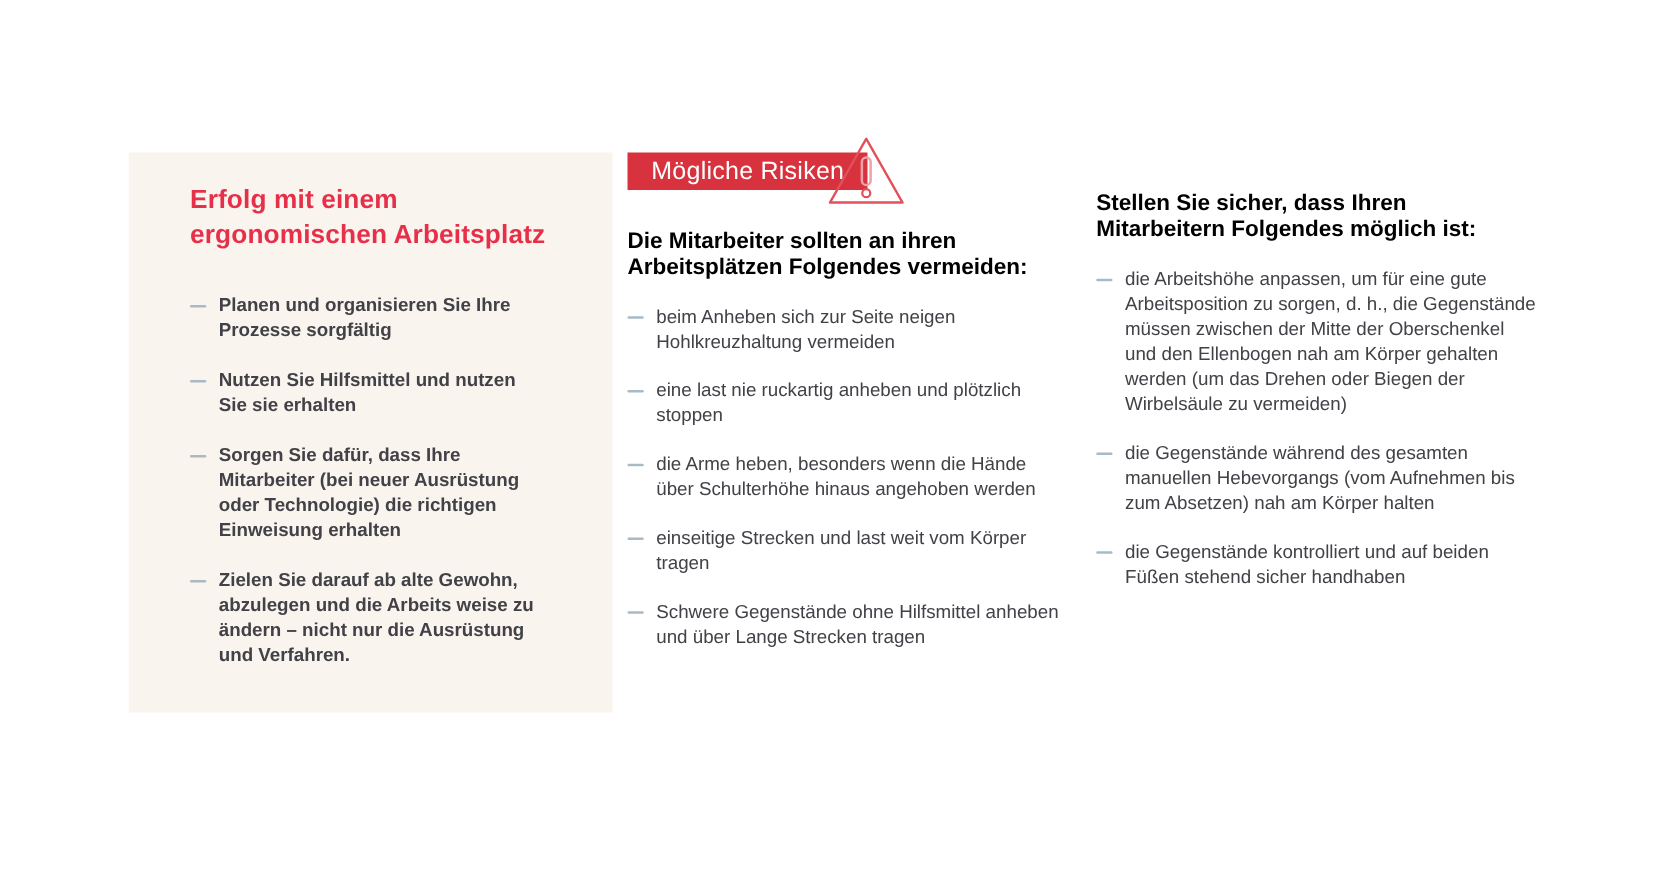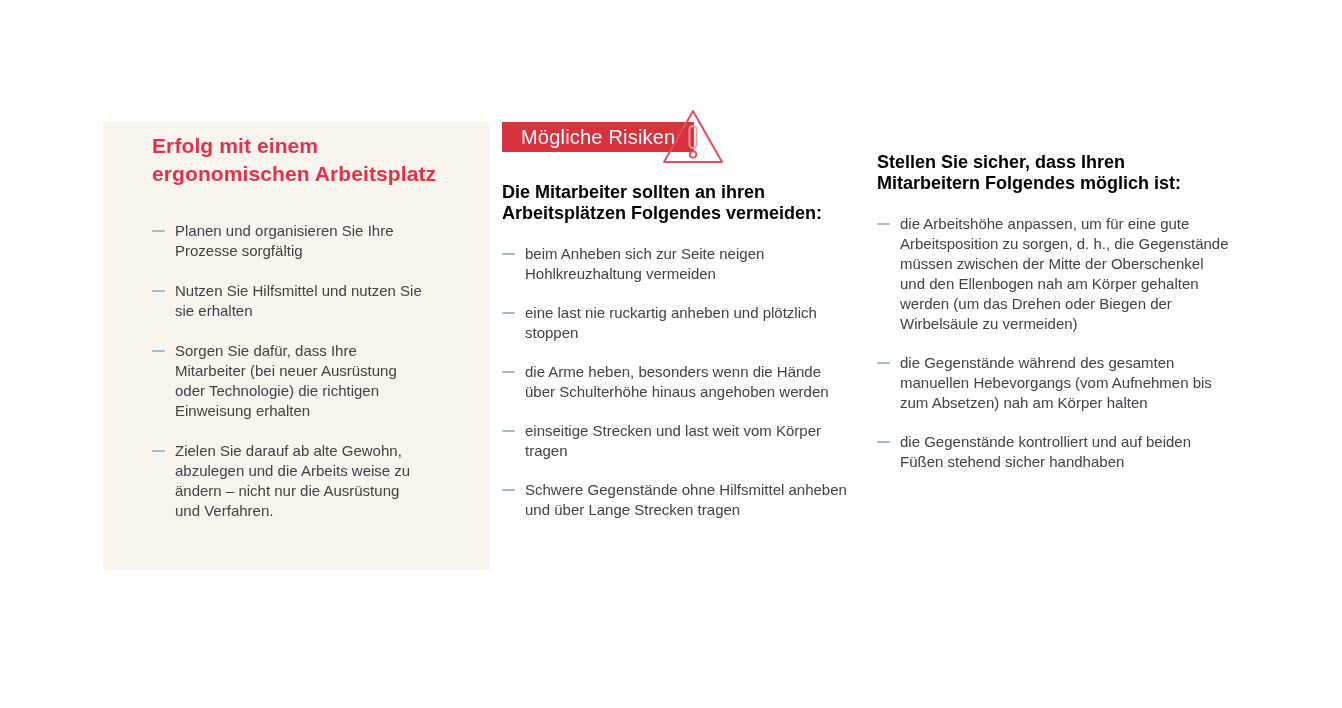--- a/index.html
+++ b/index.html
@@ -11,21 +11,21 @@
     color: #414147;
     overflow: hidden;
   }
   .canvas { position: relative; width: 1342px; height: 708px; }
 
   
   .left-panel {
     position: absolute; left: 103px; top: 122px;
     width: 387px; height: 448px;
     background: #faf4ee;
-    padding: 10px 30px 0 49px;
+    padding: 24px 30px 0 49px;
   }
   .left-title {
     margin: 0 0 33px 0;
     width: 308px;
     color: #e6304a;
     font-size: 21px;
     font-weight: bold;
     line-height: 28px;
     letter-spacing: 0.1px;
   }
@@ -39,21 +39,21 @@
     font-size: 15px;
     line-height: 20px;
   }
   .dash {
     flex: 0 0 13px;
     height: 2px;
     margin-top: 9px;
     background: #a7bac6;
     border-radius: 1px;
   }
-  .left-panel ul.bullets li { width: 275px; }
+  .left-panel ul.bullets li { width: 275px; font-weight: bold; }
 
   
   .col { position: absolute; top: 122px; }
   .col-risks { left: 502px; width: 352px; }
   .col-solutions { left: 877px; width: 352px; }
 
   .badge-row { position: relative; height: 30px; }
   .badge {
     display: inline-flex;
     align-items: center;

